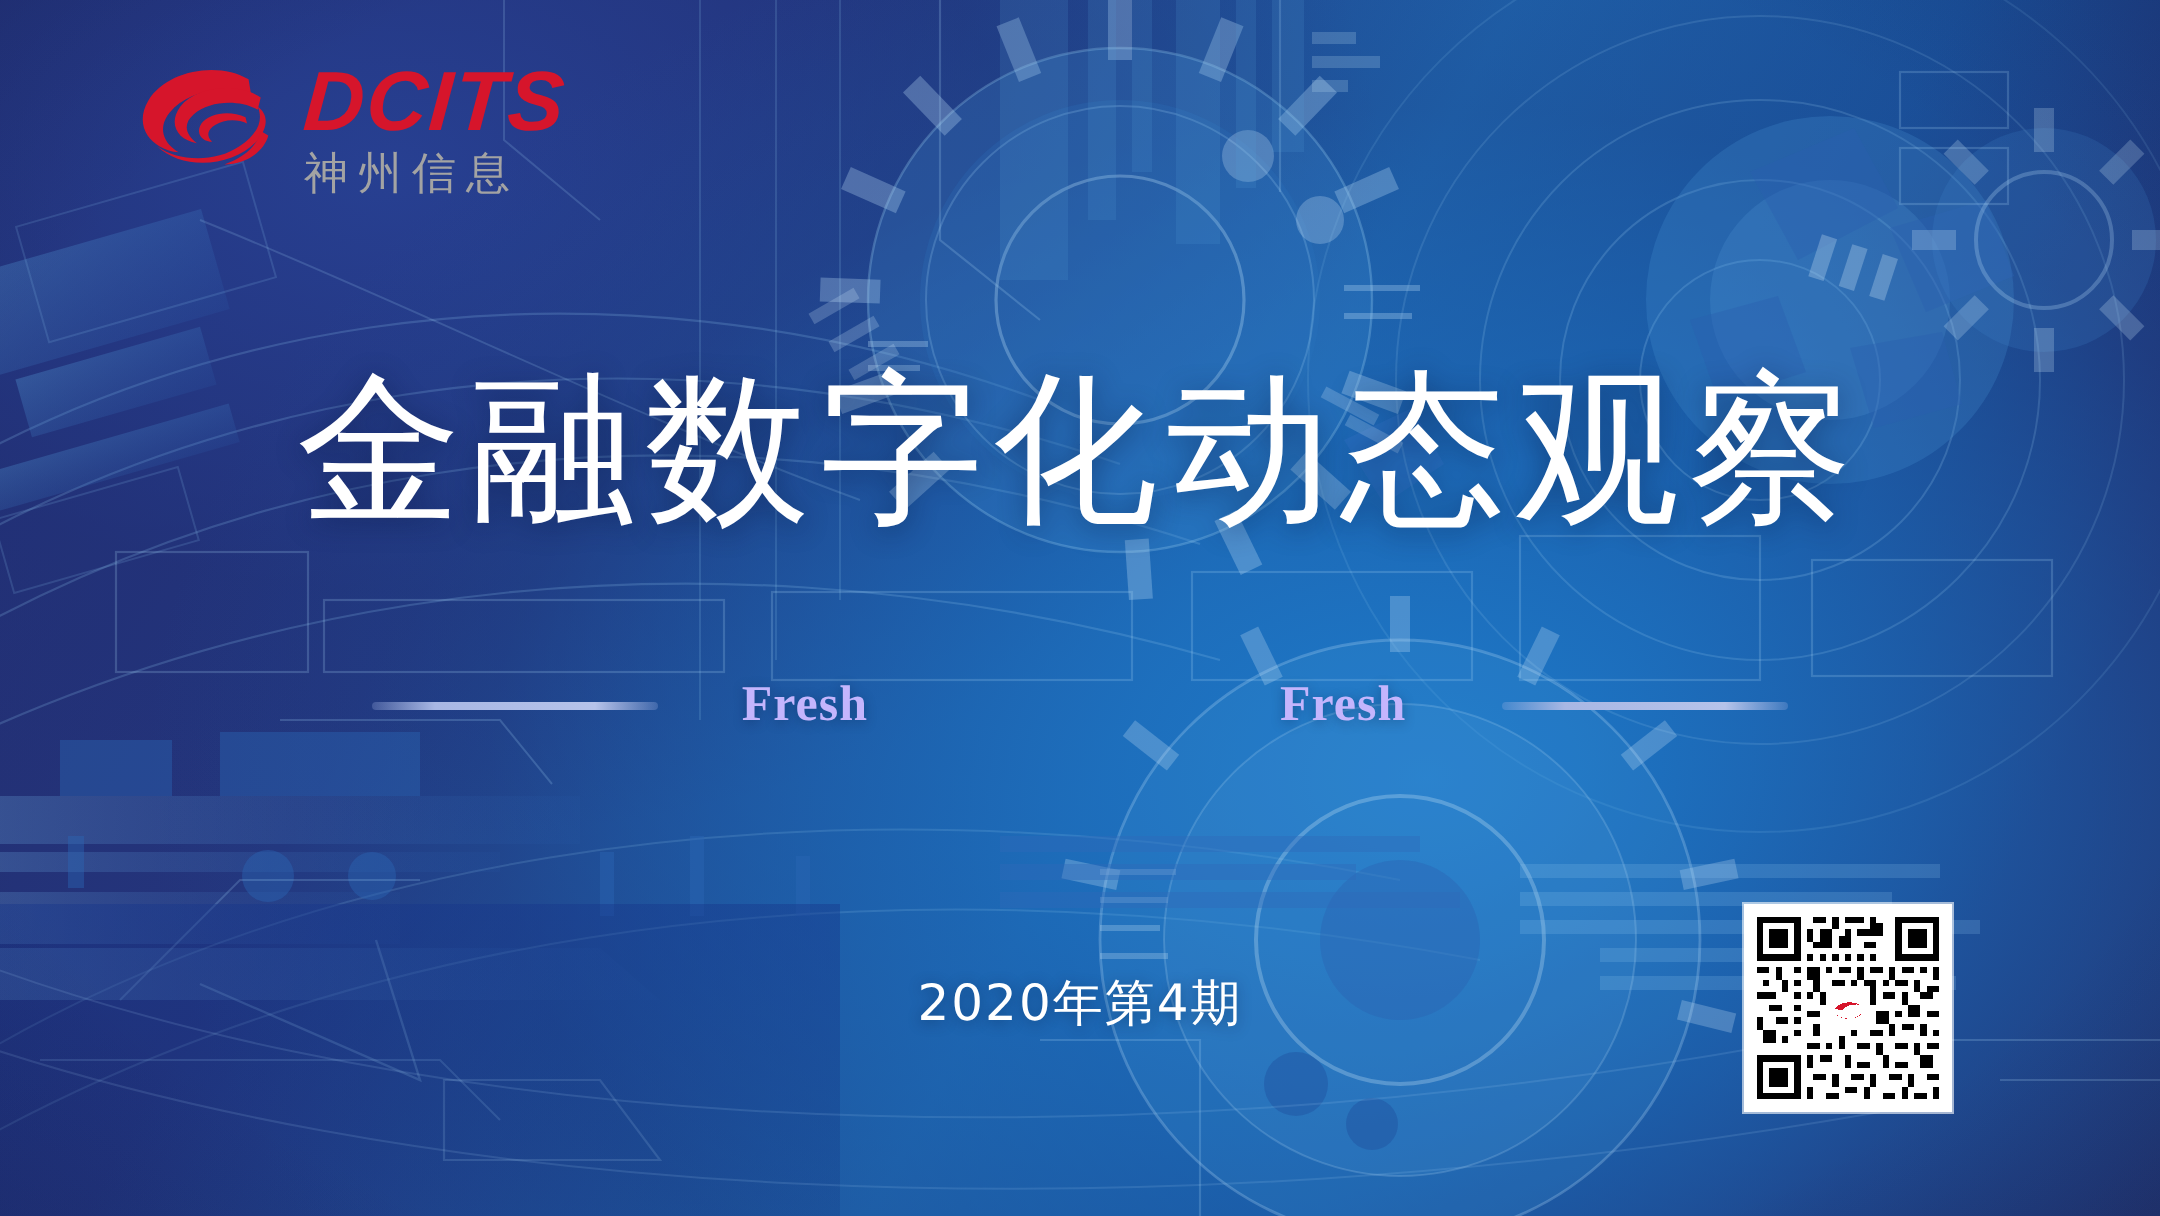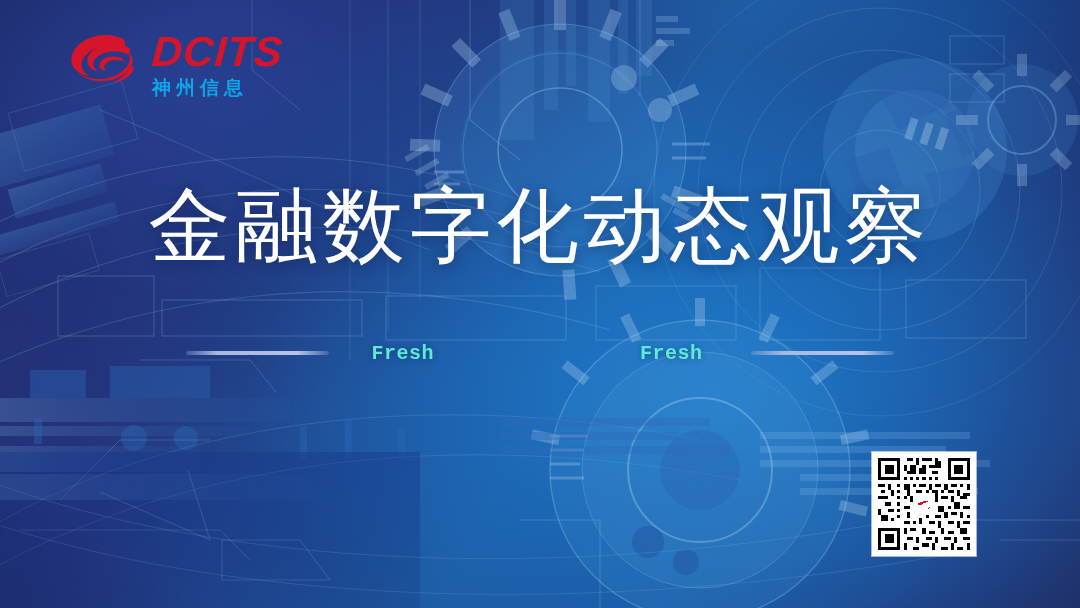--- a/index.html
+++ b/index.html
@@ -55,23 +55,23 @@
     font-size: 42px;
     font-weight: 700;
     color: #d6152b;
     letter-spacing: 1px;
     font-style: italic;
     transform: skewX(-4deg);
     font-family: "Liberation Sans", "DejaVu Sans", sans-serif;
   }
   .logo-cn {
     margin-top: 5px;
-    font-size: 19px;
-    font-weight: 700;
-    color: #0ea5e9;
+    font-size: 22px;
+    font-weight: 400;
+    color: #a3a3a3;
     letter-spacing: 5px;
     font-family: "DejaVu Sans", "Liberation Sans", sans-serif;
   }
 
   .main-title {
     position: absolute;
     left: 0;
     right: 0;
     top: 183px;
     text-align: center;
@@ -98,24 +98,24 @@
   .rule {
     height: 4px;
     width: 143px;
     background: linear-gradient(90deg, rgba(160,178,228,0.25) 0%, #a8b7e4 22%, #b6c3ea 78%, rgba(160,178,228,0.25) 100%);
     border-radius: 2px;
     flex: 0 0 auto;
   }
   .rule-left  { margin-right: 42px; }
   .rule-right { margin-left: 48px; }
   .kw {
-    font-family: Liberation Mono, monospace;
-    font-size: 20px;
+    font-family: Liberation Serif, serif;
+    font-size: 25px;
     font-weight: 700;
-    color: #5eead4;
+    color: #c4b5fd;
     letter-spacing: 0.5px;
     white-space: nowrap;
     text-shadow: 0 1px 6px rgba(5,25,60,0.35);
   }
   .kw-gap-a { width: 120px; }
   .kw-gap-b { width: 86px; }
 
   .issue {
     position: absolute;
     left: 0;
@@ -425,20 +425,21 @@
 
   <div class="keywords-row">
     <div class="rule rule-left"></div>
     <div class="kw">Fresh</div>
     <div class="kw-gap-a"></div>
     <div class="kw-gap-b"></div>
     <div class="kw">Fresh</div>
     <div class="rule rule-right"></div>
   </div>
 
+  <div class="issue">2020年第4期</div>
 
   <div class="qr-box">
     <svg class="qr-canvas" viewBox="0 0 33 33" shape-rendering="crispEdges">
       <rect width="33" height="33" fill="#ffffff"></rect>
       <g fill="#000000">
 
         <rect x="2" y="2" width="7" height="1"></rect>
           <rect x="2" y="8" width="7" height="1"></rect>
         <rect x="2" y="2" width="1" height="7"></rect>
           <rect x="8" y="2" width="1" height="7"></rect>

